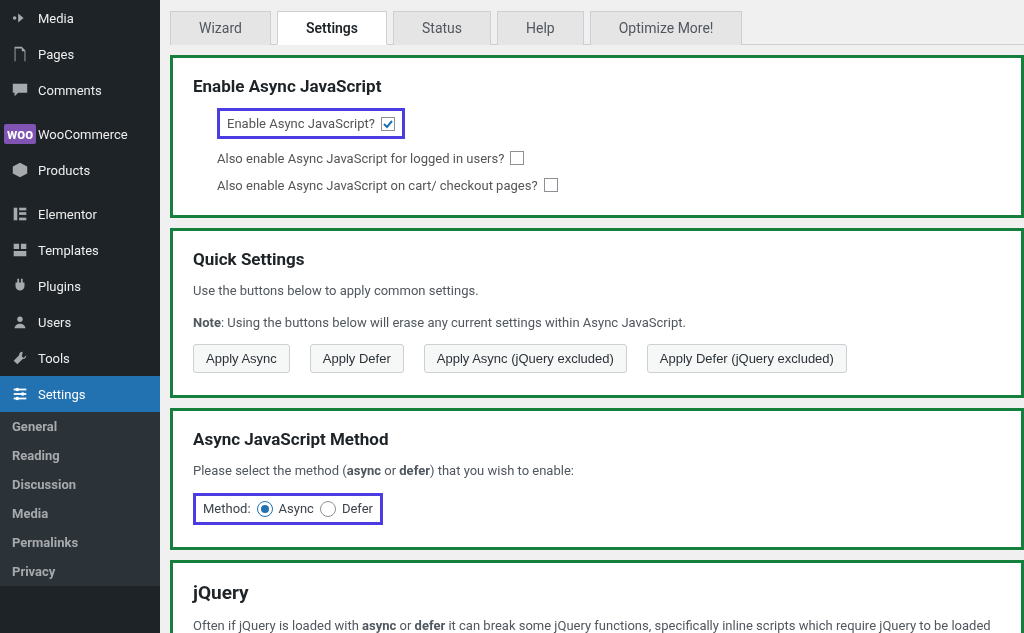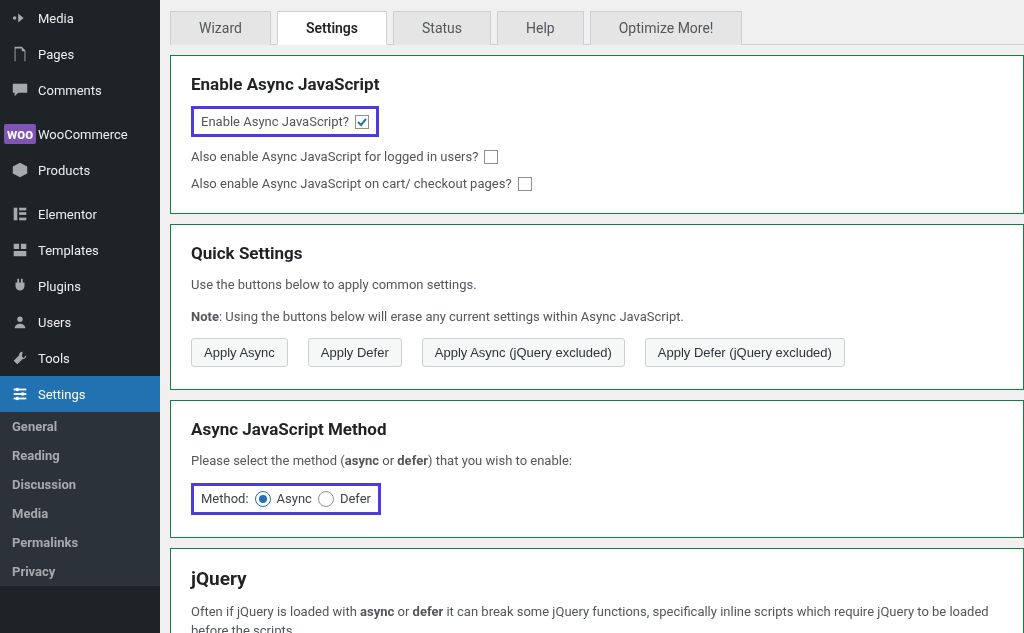--- a/index.html
+++ b/index.html
@@ -9,25 +9,25 @@
     .side-item { display: flex; align-items: center; padding: 8px 10px; color: #eee; cursor: pointer; position: relative; }
     .side-item .icon { width: 20px; height: 20px; margin-right: 8px; display: flex; align-items: center; justify-content: center; }
     .side-item.active { background: #2271b1; color: #fff; }
     .side-item.active::after { content: ''; position: absolute; right: -8px; top: 50%; transform: translateY(-50%); border: 8px solid transparent; border-right-color: #f0f0f1; }
     .sub-group { background: #2c3338; }
     .sub-item { padding: 7px 12px; color: #a7aaad; cursor: pointer; font-size: 13px; font-weight: bold; }
     .content { flex: 1; padding: 10px 0 0 10px; overflow: auto; }
     .tabs { display: flex; gap: 6px; border-bottom: 1px solid #ccd0d4; }
     .tab { padding: 8px 28px; background: #e5e5e5; border: 1px solid #ccd0d4; border-bottom: none; color: #50575e; cursor: pointer; font-size: 14px; position: relative; top: 1px; }
     .tab.active { background: #fff; color: #1d2327; font-weight: 600; border-bottom: 1px solid #fff; }
-    .panel { background: #fff; border: 1px solid #15803d; margin-top: 10px; padding: 18px 20px 22px 20px; }
+    .panel { background: #fff; border: 3px solid #15803d; margin-top: 10px; padding: 18px 20px 22px 20px; }
     .panel h3 { font-size: 17px; font-weight: 700; color: #1d2327; margin-bottom: 12px; }
     .panel.jq h3 { font-size: 19px; }
     .panel p { color: #50575e; margin-bottom: 12px; font-size: 13px; line-height: 1.5; }
-    .row { display: flex; align-items: center; gap: 6px; margin-bottom: 12px; color: #555; }
+    .row { display: flex; gap: 6px; margin-bottom: 12px; color: #555; margin-left: 24px; }
     .hl { display: inline-flex; align-items: center; gap: 6px; border: 3px solid #4b3be0; padding: 5px 7px; }
     .cbox { width: 14px; height: 14px; border: 1px solid #8c8f94; display: inline-flex; align-items: center; justify-content: center; background: #fff; }
     .cbox.checked svg { display: block; }
     .cbox svg { display: none; }
     .btn-row { display: flex; gap: 20px; flex-wrap: wrap; }
     .btn { padding: 6px 12px; background: #f6f7f7; border: 1px solid #ccd0d4; color: #2c3338; cursor: pointer; border-radius: 3px; font-size: 13px; }
     .radio { width: 16px; height: 16px; border: 1px solid #8c8f94; border-radius: 50%; display: inline-flex; align-items: center; justify-content: center; background: #fff; }
     .radio.checked::after { content: ''; width: 8px; height: 8px; background: #2271b1; border-radius: 50%; }
     .radio.checked { border-color: #2271b1; }
   </style>

